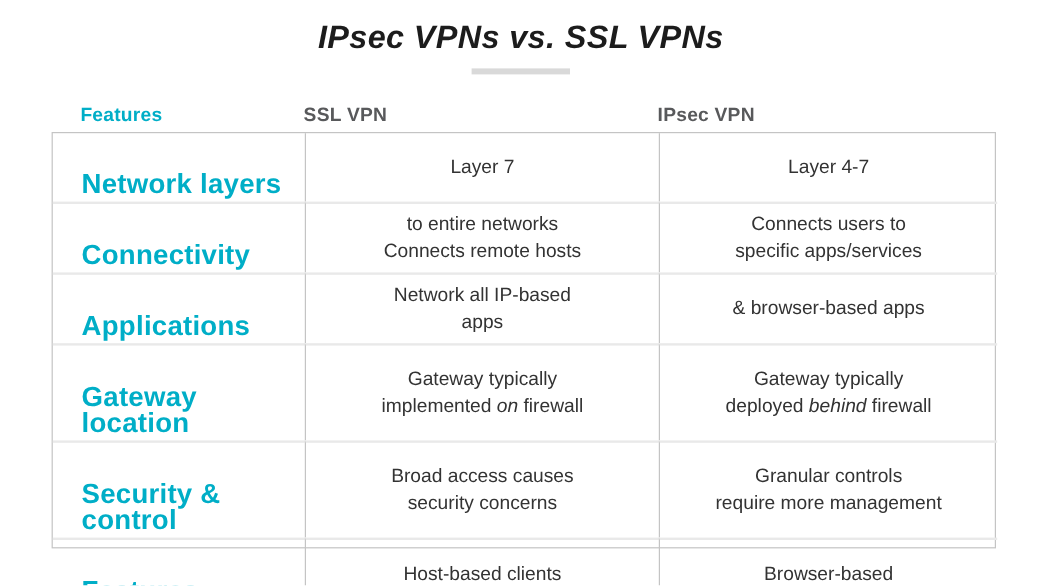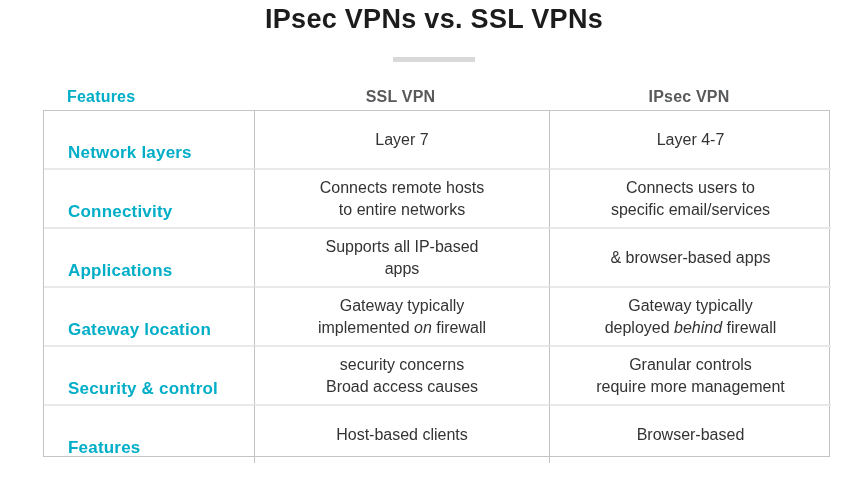--- a/index.html
+++ b/index.html
@@ -9,28 +9,29 @@
   .page {
     position: relative;
     width: 868px;
     height: 488px;
     background: #ffffff;
     overflow: hidden;
   }
 
   .page-title {
     position: absolute;
-    top: 4px;
+    top: 16px;
     left: 0;
     width: 100%;
     text-align: center;
     font-size: 27px;
     font-weight: 700;
     letter-spacing: 0.3px;
     color: var(--title-text, #1c1c1c);
+    font-style: italic;
   }
 
   .title-divider {
     position: absolute;
     top: 57px;
     left: 393px;
     width: 82px;
     height: 5px;
     background: var(--divider, #d9d9d9);
   }
@@ -42,21 +43,20 @@
     width: 787px;
     height: 26px;
     display: grid;
     grid-template-columns: 210px 295px 282px;
     align-items: center;
   }
   .col-header {
     font-size: 16px;
     font-weight: 700;
     color: var(--header-text, #58595b);
-    text-align: center;
     letter-spacing: 0.2px;
   }
   .col-header.features {
     text-align: left;
     padding-left: 24px;
     color: var(--accent, #00aec7);
   }
 
   .comparison-table {
     position: absolute;
@@ -86,21 +86,21 @@
   }
   .cell:nth-child(3n+1) { border-left: none; }
   .cell:nth-child(-n+3) { border-top: none; }
 
   .cell.feature {
     align-items: flex-start;
     padding-left: 24px;
     text-align: left;
   }
   .feature-label {
-    font-size: 17px;
+    font-size: 23px;
     font-weight: 700;
     letter-spacing: 0.2px;
     color: var(--accent, #00aec7);
     margin-top: 27px;
   }
 
   .line { display: block; }
   .line em { }
 </style>
 </head>
@@ -126,33 +126,33 @@
       <span class="line">Layer 7</span>
     </div>
     <div class="cell">
       <span class="line">Layer 4-7</span>
     </div>
 
     <div class="cell feature">
       <span class="feature-label">Connectivity</span>
     </div>
     <div class="cell">
+      <span class="line">to entire networks</span>
       <span class="line">Connects remote hosts</span>
-      <span class="line">to entire networks</span>
     </div>
     <div class="cell">
       <span class="line">Connects users to</span>
-      <span class="line">specific email/services</span>
+      <span class="line">specific apps/services</span>
     </div>
 
     <div class="cell feature">
       <span class="feature-label">Applications</span>
     </div>
     <div class="cell">
-      <span class="line">Supports all IP-based</span>
+      <span class="line">Network all IP-based</span>
       <span class="line">apps</span>
     </div>
     <div class="cell">
       <span class="line">&amp; browser-based apps</span>
     </div>
 
     <div class="cell feature">
       <span class="feature-label">Gateway location</span>
     </div>
     <div class="cell">
@@ -161,22 +161,22 @@
     </div>
     <div class="cell">
       <span class="line">Gateway typically</span>
       <span class="line"><span>deployed </span><em>behind</em><span> firewall</span></span>
     </div>
 
     <div class="cell feature">
       <span class="feature-label">Security &amp; control</span>
     </div>
     <div class="cell">
+      <span class="line">Broad access causes</span>
       <span class="line">security concerns</span>
-      <span class="line">Broad access causes</span>
     </div>
     <div class="cell">
       <span class="line">Granular controls</span>
       <span class="line">require more management</span>
     </div>
 
     <div class="cell feature">
       <span class="feature-label">Features</span>
     </div>
     <div class="cell">

